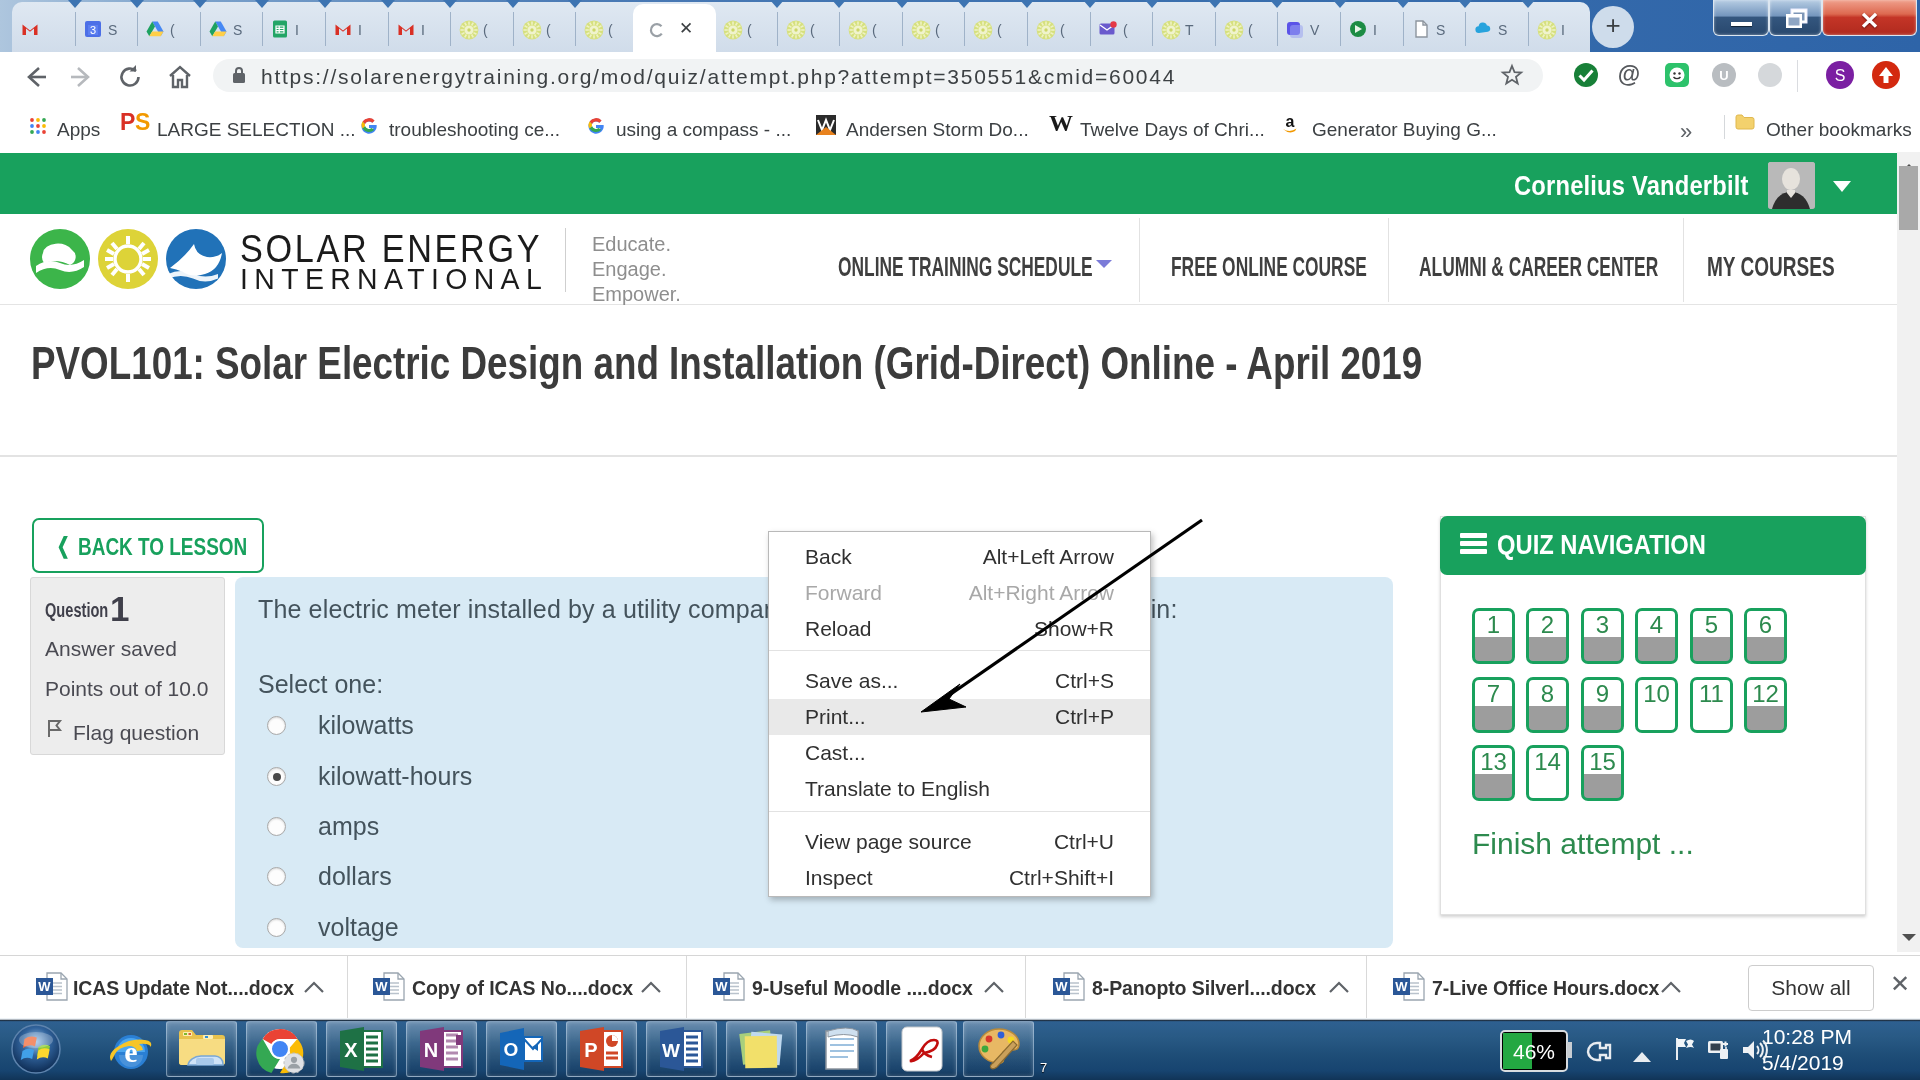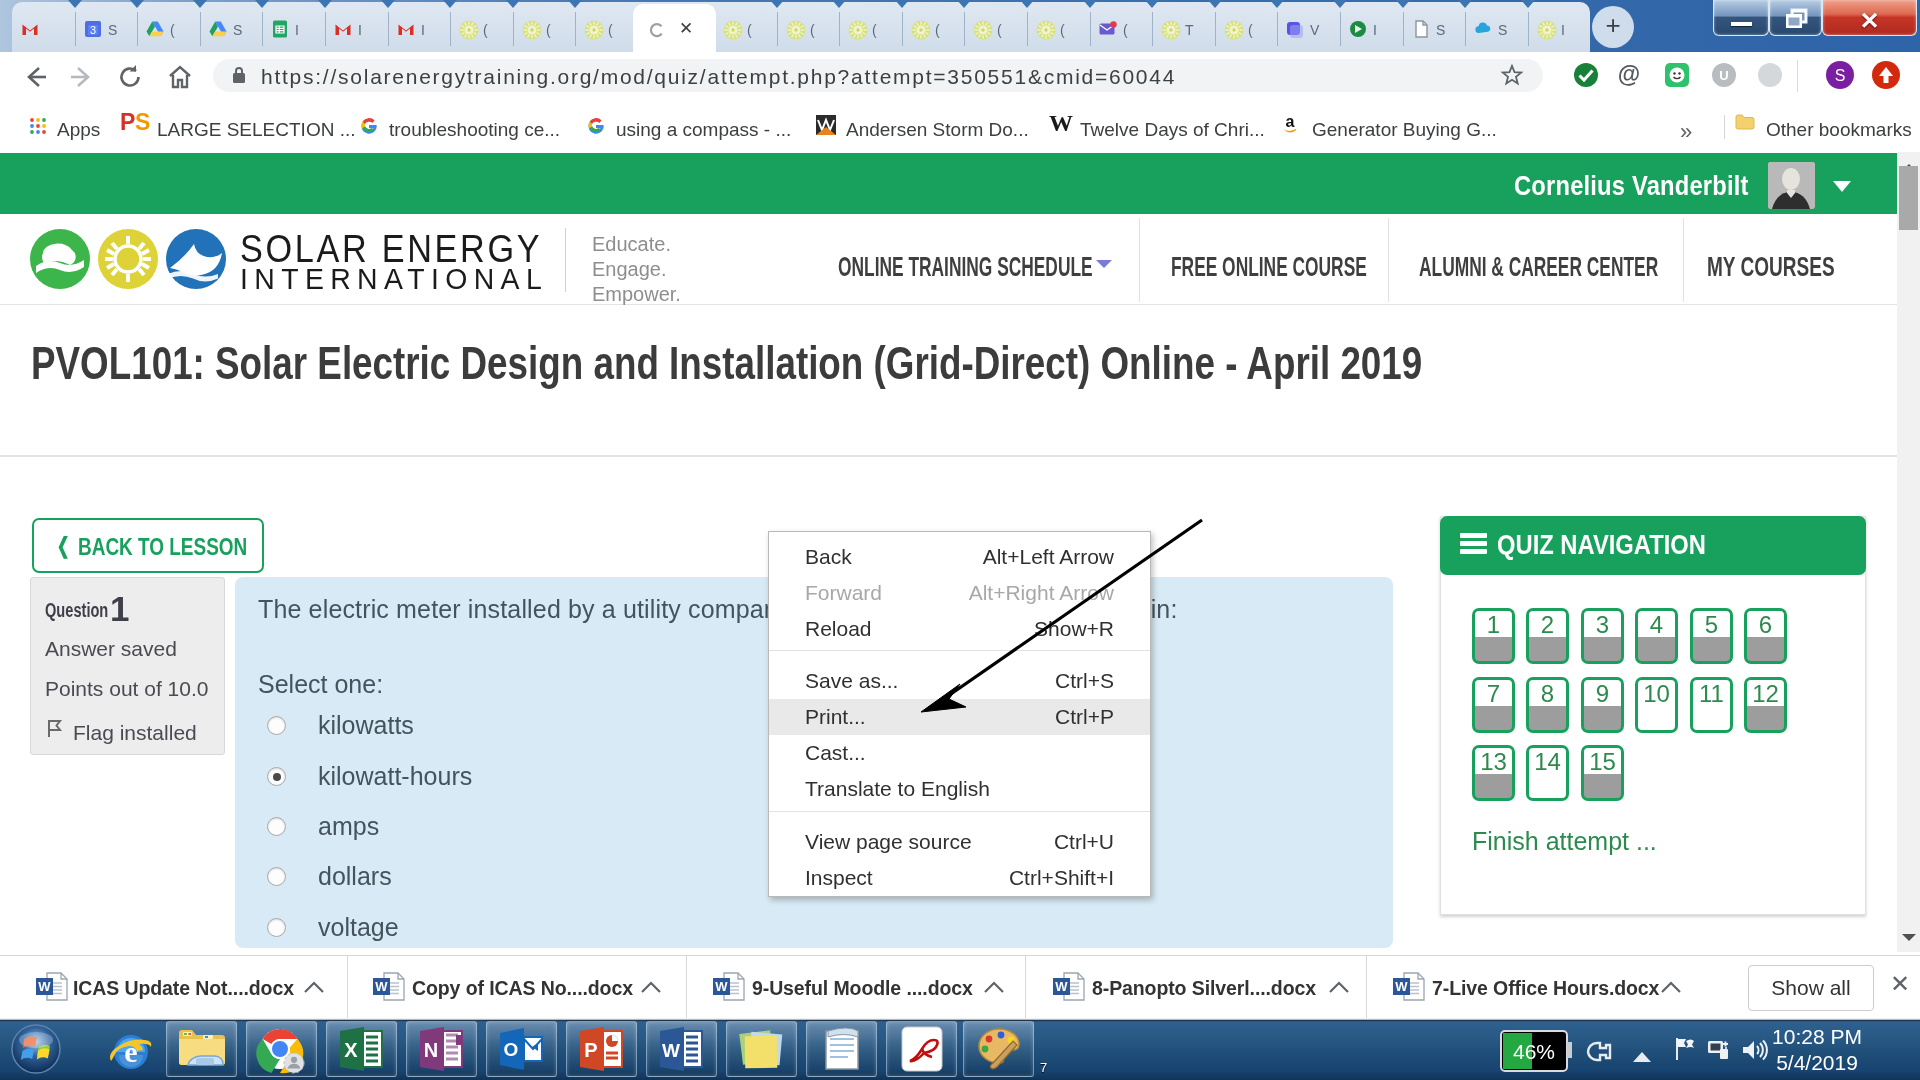--- a/index.html
+++ b/index.html
@@ -43,38 +43,38 @@
 .radio { left:267px; width:19px; height:19px; border-radius:50%; background:#fdfdfd; border:1px solid #a9a9a9; box-shadow:inset 0 1px 2px rgba(0,0,0,0.15); }
 .radio.sel::after { content:""; position:absolute; left:4.5px; top:4.5px; width:8px; height:8px; border-radius:50%; background:#4a4a4a; }
 .opt { left:318px; font-size:25px; color:#44535c; }
 .qnav { left:1440px; top:516px; width:426px; height:399px; background:#fff; border:1px solid #e0e0e0; box-shadow:0 2px 3px rgba(0,0,0,0.18); }
 .qnavhead { left:1440px; top:516px; width:426px; height:59px; background:#18a15d; z-index:2;border-radius:7px; }
 .qnavhead b { position:absolute; left:57px; top:14px; font-size:27px; color:#fff; transform:scaleX(0.88); transform-origin:0 50%; white-space:nowrap; }
 .ham { position:absolute; left:20px; top:17px; width:27px; height:22px; }
 .ham span { left:0; width:27px; height:4.5px; background:#fff; border-radius:1px; }
 .qb { width:43px; height:56px; border:3px solid #18a15d; border-radius:7px; background:#fff; z-index:2; font-size:24px; color:#2d8a4e; text-align:center; line-height:27px; }
 .qa { background:linear-gradient(180deg,#fff 0px,#fff 26px,#9d9d9d 26px,#9d9d9d 100%); }
-.finish { left:1472px; top:827px; font-size:25px; color:#2d8a4e; z-index:2; }
+.finish { left:1472px; top:827px; font-size:30px; color:#2d8a4e; z-index:2; }
 .sbar { left:1897px; top:152px; width:23px; height:800px; background:#f1f1f1; z-index:6; }
 .sthumb { left:1899px; top:166px; width:19px; height:64px; background:#a9a9a9; z-index:7; }
 .sarr { z-index:7; width:0; height:0; }
 .cmenu { left:768px; top:531px; width:383px; height:366px; background:#fff; border:1px solid #b9b9b9; box-shadow:2px 3px 6px rgba(0,0,0,0.25); z-index:40; }
 .mi { left:805px; font-size:21px; z-index:42; line-height:36px; height:36px; }
 .ms { right:806px; font-size:21px; z-index:42; line-height:36px; height:36px; }
 .dlbar { left:0; top:955px; width:1920px; height:63px; background:#fff; border-top:1px solid #d6d6d6; }
 .dli { top:16px; }
 .dlt { top:21px; font-size:19.5px; color:#333; letter-spacing:-0.1px;font-weight:bold; }
 .dlc { top:24px; }
 .showall { left:1748px; top:9px; width:126px; height:46px; border:1px solid #cdcdcd; border-radius:4px; }
 .showall span { left:0; right:0; top:10px; text-align:center; font-size:21px; color:#333; }
 .dlx { left:1890px; top:12px; font-size:24px; color:#5f6368; }
 .taskbar { left:0; top:1018px; width:1920px; height:62px; background:linear-gradient(180deg,#eef3f7 0%,#eef3f7 2%,#1d2835 3.5%,#2e6090 6%,#295a85 30%,#1e4d77 60%,#174470 85%,#113457 100%); }
 .tkb { width:71px; height:56px; border:1px solid rgba(200,220,240,0.55); border-radius:3px; background:linear-gradient(180deg,rgba(255,255,255,0.28),rgba(255,255,255,0.10) 40%,rgba(0,0,0,0.08)); box-shadow:inset 0 0 4px rgba(255,255,255,0.25); }
 .tki { z-index:2; }
-.clock { left:1762px; top:1024px; width:110px; text-align:center; color:#fff; font-size:21px; line-height:26px; }
+.clock { left:1762px; top:1024px; width:110px; color:#fff; font-size:21px; line-height:26px; }
 </style></head><body>
 <div id="s">
 
 <div class="win"></div>
 <div style="position:absolute;left:12px;top:2px;width:1578px;height:50px;background:linear-gradient(180deg,#dfe8f2,#d0dcea);border-radius:10px 10px 0 0"></div>
 <span class="tfi" style="left:21px;top:20px;z-index:2"><svg width="18" height="18" viewBox="0 0 18 18">
         <path d="M1.5 15 V4.5 L9 10.5 L16.5 4.5 V15 H13 V8.5 L9 11.8 L5 8.5 V15 Z" fill="#d93025"></path>
       </svg></span>
     <span class="tfr" style="left:45px;top:22px;z-index:2"></span>
 <span style="left:75px;top:12px;width:1px;height:34px;background:#9fb2c8;z-index:2"></span>
@@ -593,21 +593,21 @@
       <b class="cond" style="transform:scaleX(0.79)">BACK TO LESSON</b>
     </div>
 <div class="qinfo"></div>
 <span class="cond" style="left:45px;top:599px;font-size:20px;font-weight:bold;color:#3f3f4a;transform:scaleX(0.73)">Question</span>
 <span style="left:110px;top:589px;font-size:35px;font-weight:bold;color:#3f3f4a">1</span>
 <span style="left:45px;top:637px;font-size:21px;color:#4a4a52">Answer saved</span>
 <span style="left:45px;top:677px;font-size:21px;color:#4a4a52">Points out of 10.0</span>
 <span style="left:46px;top:719px"><svg width="19" height="19" viewBox="0 0 19 19">
         <path d="M3 1 V18 M3 2 H14 L10.5 6.5 L14 11 H3" stroke="#6a6a6a" stroke-width="2" fill="none"></path>
       </svg></span>
-<span style="left:73px;top:721px;font-size:21px;color:#4a4a52">Flag installed</span>
+<span style="left:73px;top:721px;font-size:21px;color:#4a4a52">Flag question</span>
 
 <div class="qblue"></div>
 <span class="qtext">The electric meter installed by a utility company measures energy consumption in:</span>
 <span class="selone">Select one:</span>
 <div class="radio" style="top:716px"></div>
     <span class="opt" style="top:711px">kilowatts</span>
 <div class="radio sel" style="top:767px"></div>
     <span class="opt" style="top:762px">kilowatt-hours</span>
 <div class="radio" style="top:817px"></div>
     <span class="opt" style="top:812px">amps</span>

